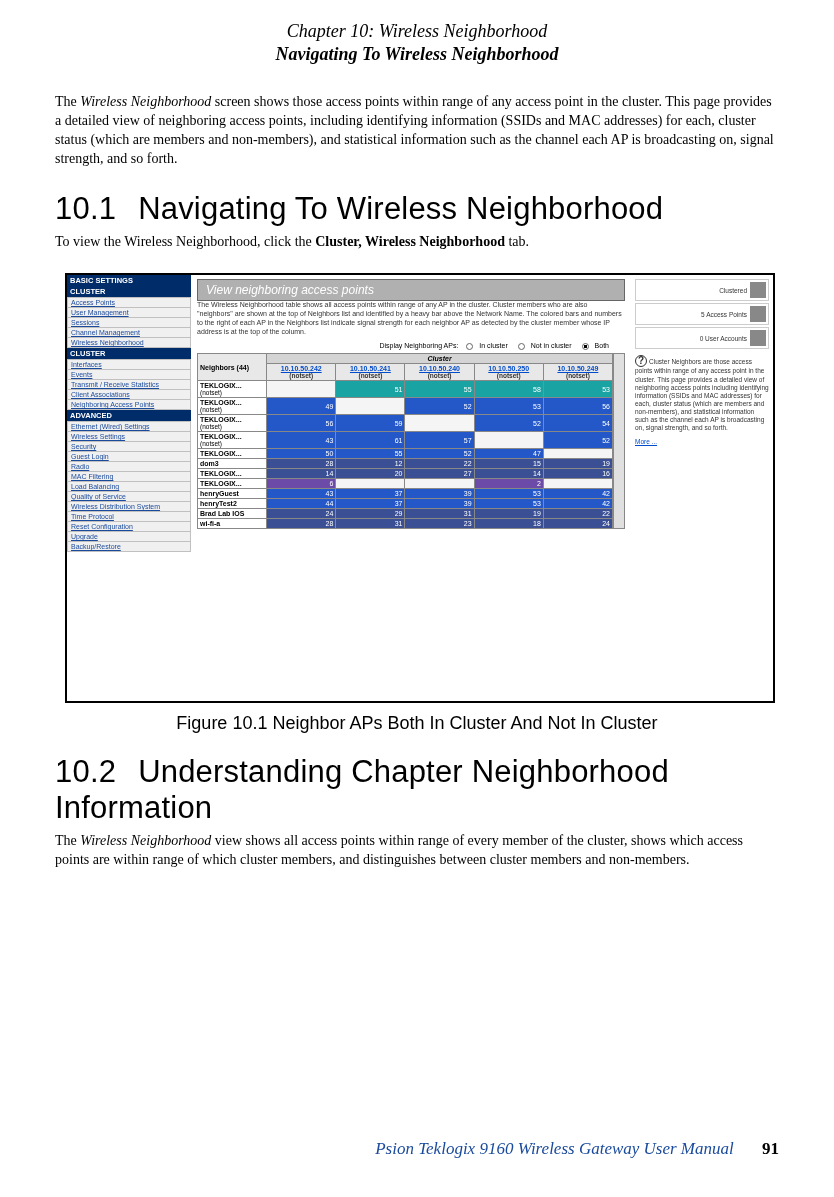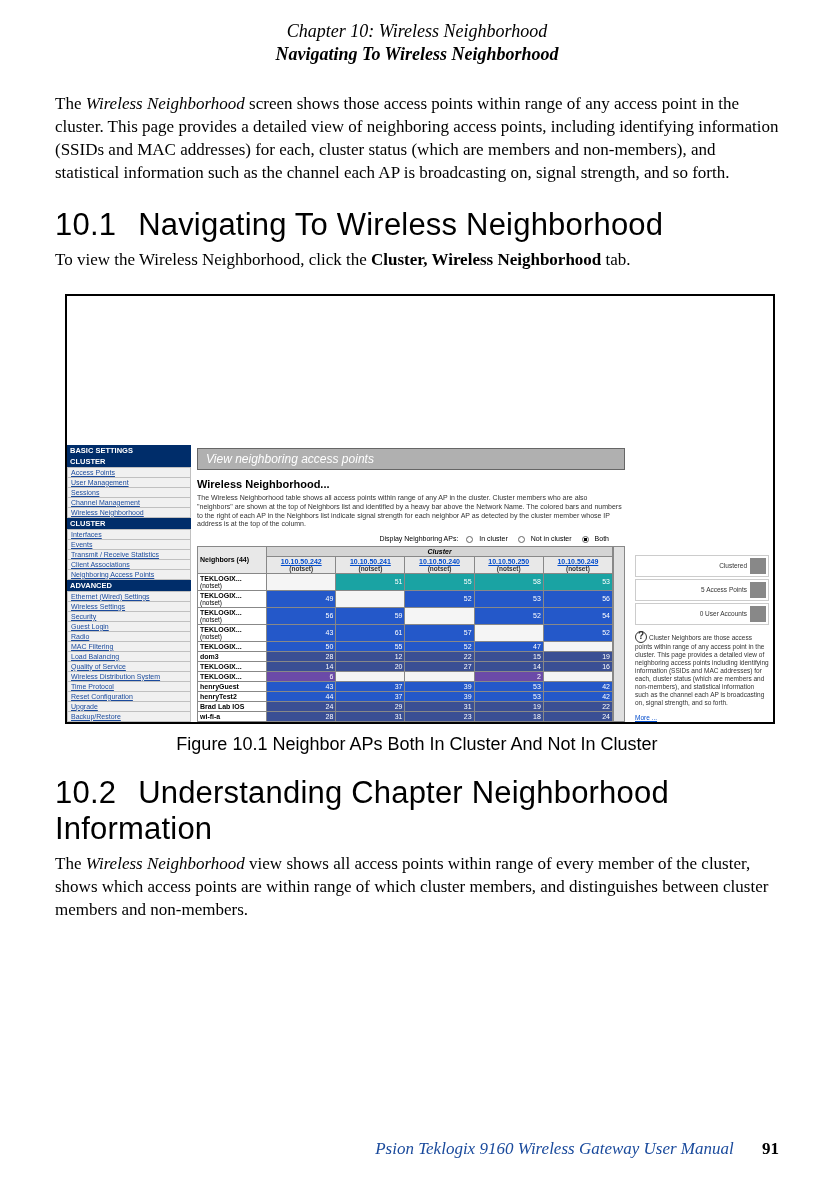--- a/index.html
+++ b/index.html
@@ -8,21 +8,21 @@
     height: 1197px;
     background: #fff;
     font-family: "Times New Roman", Times, serif;
     color: #000;
     position: relative;
     padding: 20px 55px 0 55px;
   }
   .header-block { text-align: center; margin-bottom: 28px; font-size: 18px; line-height: 1.25; }
   .header-block .chap { font-style: italic; }
   .header-block .sect { font-style: italic; font-weight: bold; }
-  .body-para { font-size: 17px; line-height: 1.35; margin-bottom: 22px; }
+  .body-para { font-size: 14px; line-height: 1.35; margin-bottom: 22px; }
   .body-para .em { font-style: italic; }
   .h1-like {
     font-family: "Arial Narrow", Arial, sans-serif;
     font-size: 31px;
     font-weight: 500;
     letter-spacing: 0.2px;
     margin: 18px 0 6px 0;
   }
   .h1-like .secno { margin-right: 22px; margin-top: 44px; }
   .body-para .b { font-weight: bold; }
@@ -44,21 +44,20 @@
 
   
   .shot {
     border: 2px solid #000;
     width: 710px; height: 430px;
     background: #fff;
     display: flex;
     font-family: Verdana, Arial, sans-serif;
     font-size: 7.5px;
     overflow: hidden;
-    align-items: flex-end;
   }
   .sidebar { width: 124px; background: #fff; }
   .side-h { background: #002d6a; color: #fff; font-weight: bold; font-size: 7.5px; padding: 1px 3px; }
   .side-i { background: #f0f0f0; border: 1px solid #c0c0c0; border-top: none; padding: 1px 3px; color: #1a4a9c; text-decoration: underline; font-size: 7px; white-space: nowrap; overflow: hidden; }
   .side-i.first { border-top: 1px solid #c0c0c0; }
   .main { flex: 1; padding: 4px 6px 0 6px; position: relative; }
   .banner { background: #b0b0b0; color: #fff; font-style: italic; font-size: 12px; padding: 3px 8px; border: 1px solid #666; }
   .main-title { font-weight: bold; font-size: 11px; margin: 8px 0 4px 0; color: #000; }
   .main-blurb { font-size: 7px; line-height: 1.25; color: #333; margin-bottom: 6px; }
   .filter-row { text-align: right; font-size: 7px; margin: 4px 0 3px 0; }
@@ -139,21 +138,20 @@
         <div class="side-i">Quality of Service</div>
         <div class="side-i">Wireless Distribution System</div>
         <div class="side-i">Time Protocol</div>
         <div class="side-i">Reset Configuration</div>
         <div class="side-i">Upgrade</div>
         <div class="side-i">Backup/Restore</div>
       </div>
 
     <div class="main">
       <div class="banner">View neighboring access points</div>
-      <div class="main-title">Wireless Neighborhood...</div>
       <div class="main-blurb">The Wireless Neighborhood table shows all access points within range of any AP in the cluster.  Cluster members who are also "neighbors" are shown at the top of Neighbors list and identified by a heavy bar above the Network Name.  The colored bars and numbers to the right of each AP in the Neighbors list indicate signal strength for each neighbor AP as detected by the cluster member whose IP address is at the top of the column.</div>
       <div class="filter-row">
         <span>Display Neighboring APs:</span>
         <span id="filter-opts"><span class="radio"></span><span style="margin-right: 10px;">In cluster</span><span class="radio"></span><span style="margin-right: 10px;">Not in cluster</span><span class="radio sel"></span><span style="margin-right: 10px;">Both</span></span>
       </div>
       <div class="scroll-wrap">
         <div class="table-hold">
           <table class="ntable" id="ntable">
               <thead>
                 <tr>

